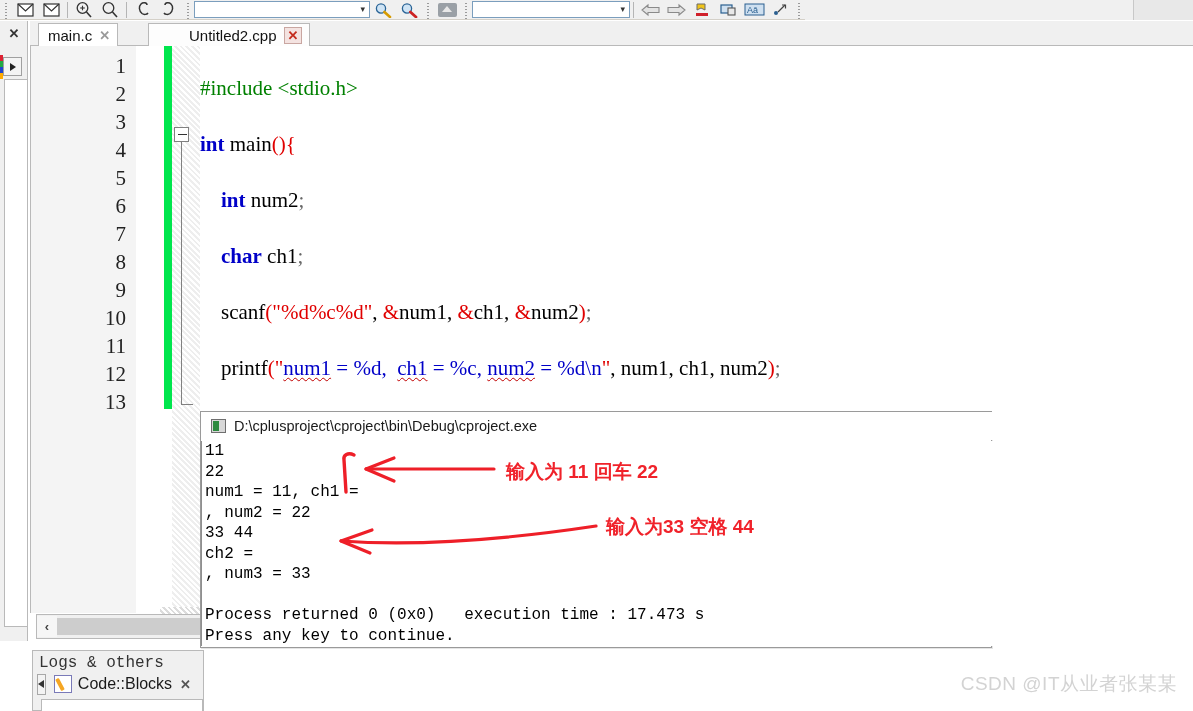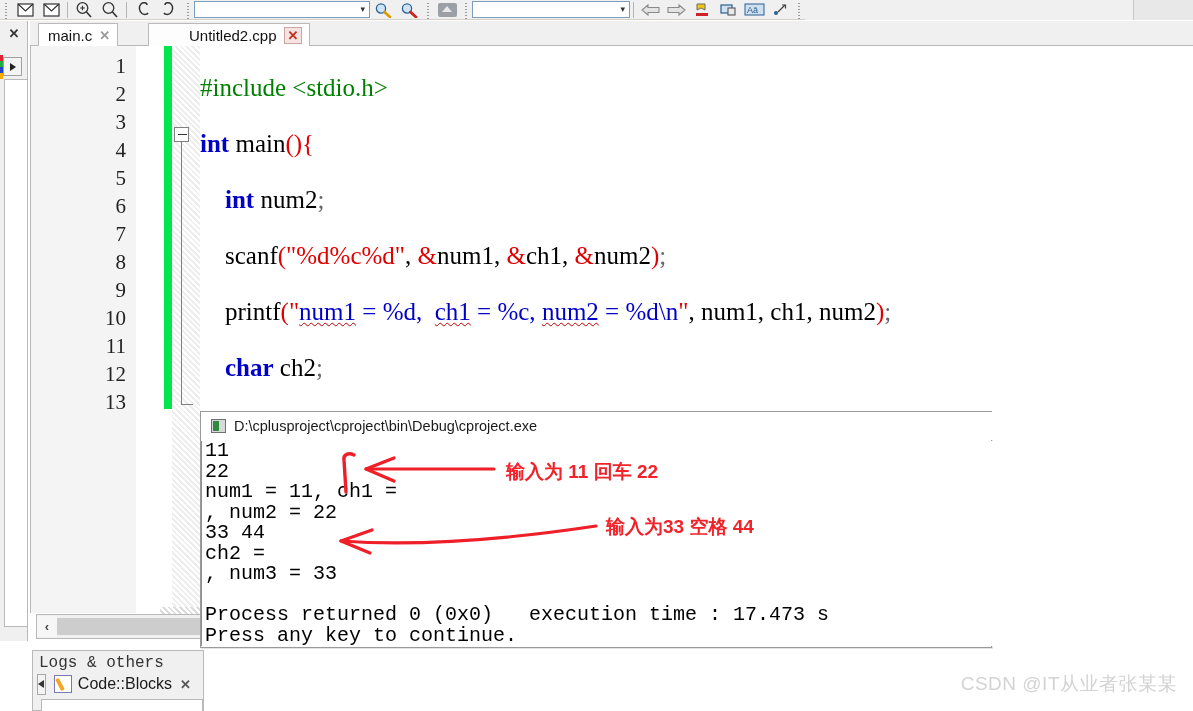--- a/index.html
+++ b/index.html
@@ -173,21 +173,21 @@
   }
   .fold-foot {
     position: absolute; left: 150px; top: 358px;
     width: 12px; height: 1px; background: #808080;
   }
 
   .code {
     position: absolute; left: 169px; top: 0;
     width: 994px; height: 567px;
     font-family: "Liberation Serif", serif;
-    font-size: 25px;
+    font-size: 21px;
     line-height: 28px;
     white-space: pre;
     color: #000000;
   }
   .code .ln { height: 28px; }
   .kw  { color: #0000c8; font-weight: bold; }
   .pre { color: #008000; }
   .str { color: #e00000; }
   .par { color: #e00000; }
   .fmt { color: #0000c8; }
@@ -308,21 +308,21 @@
     width: 6px; height: 10px; background: #2d8a3f;
   }
   .console-title-text {
     font-size: 14.5px; color: #1a1a1a;
   }
   .console-body {
     position: absolute; left: 1px; top: 29px;
     width: 989px; height: 205px;
     background: #ffffff;
     font-family: "Liberation Mono", monospace;
-    font-size: 20px;
+    font-size: 16px;
     line-height: 20.5px;
     color: #000000;
     white-space: pre;
     padding-left: 3px;
   }
   .console-leftedge {
     position: absolute; left: 0; top: 29px;
     width: 2px; height: 205px;
     background: #8f8f8f;
   }
@@ -507,20 +507,21 @@
     <div class="changebar"></div>
     <div class="foldcol"></div>
     <div class="fold-box"></div>
     <div class="fold-line"></div>
     <div class="fold-foot"></div>
 
     <div class="code">
 <div class="ln"><span class="pre">#include &lt;stdio.h&gt;</span></div>
 <div class="ln"><span class="kw">int</span> main<span class="par">()</span><span class="par">{</span></div>
 <div class="ln">    <span class="kw">int</span> num2<span class="sq">;</span></div>
+<div class="ln">    <span class="kw">char</span> ch1<span class="sq">;</span></div>
 <div class="ln">    scanf<span class="par">(</span><span class="str">"%d%c%d"</span>, <span class="str">&amp;</span>num1, <span class="str">&amp;</span>ch1, <span class="str">&amp;</span>num2<span class="par">)</span><span class="sq">;</span></div>
 <div class="ln">    printf<span class="par">(</span><span class="str">"</span><span class="fmt squig">num1</span><span class="fmt"> = %d,  </span><span class="fmt squig">ch1</span><span class="fmt"> = %c, </span><span class="fmt squig">num2</span><span class="fmt"> = %d\n</span><span class="str">"</span>, num1, ch1, num2<span class="par">)</span><span class="sq">;</span></div>
 <div class="ln">    <span class="kw">char</span> ch2<span class="sq">;</span></div>
 <div class="ln">    <span class="kw">int</span> num3<span class="sq">;</span></div>
 <div class="ln">    scanf<span class="par">(</span><span class="str">"%c%d"</span>,<span class="str">&amp;</span>ch2, <span class="str">&amp;</span>num3<span class="par">)</span><span class="sq">;</span></div>
 
 
 
     </div>
   </div>

